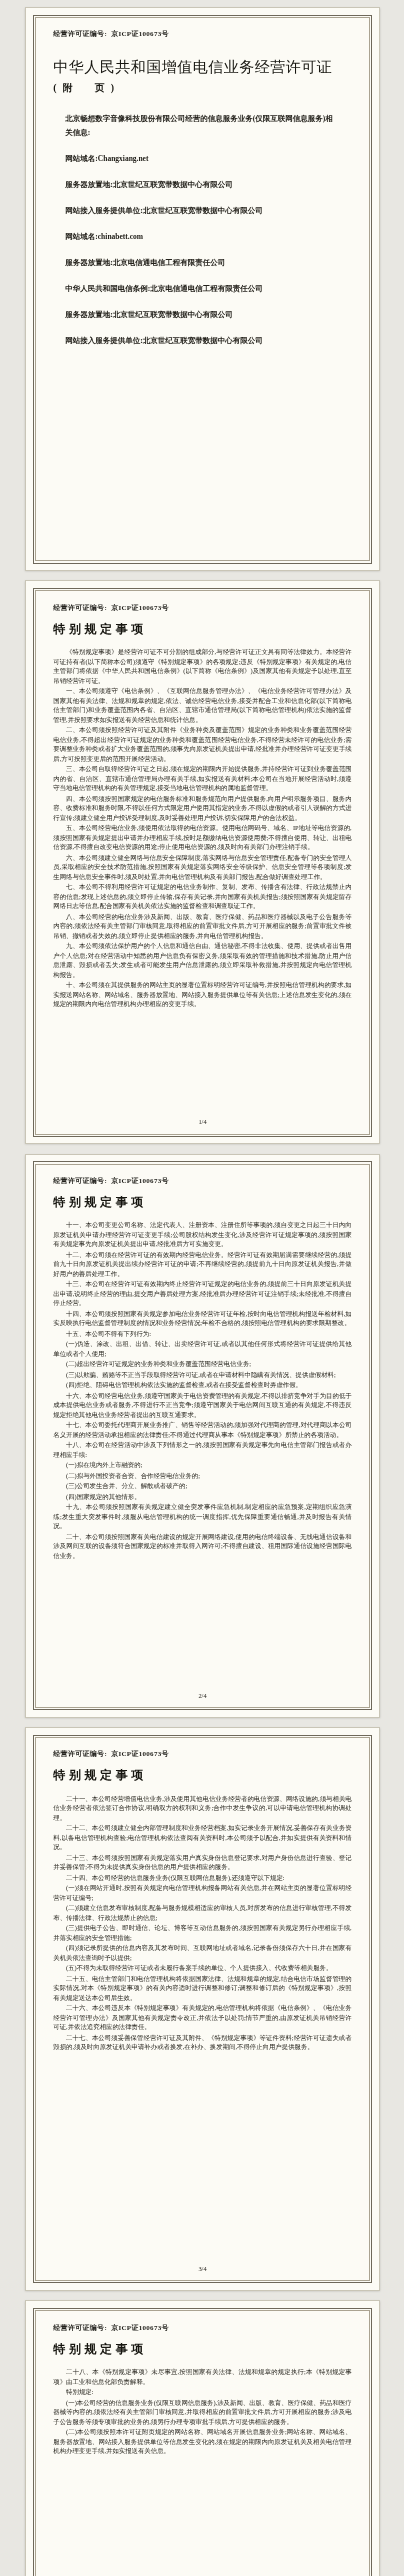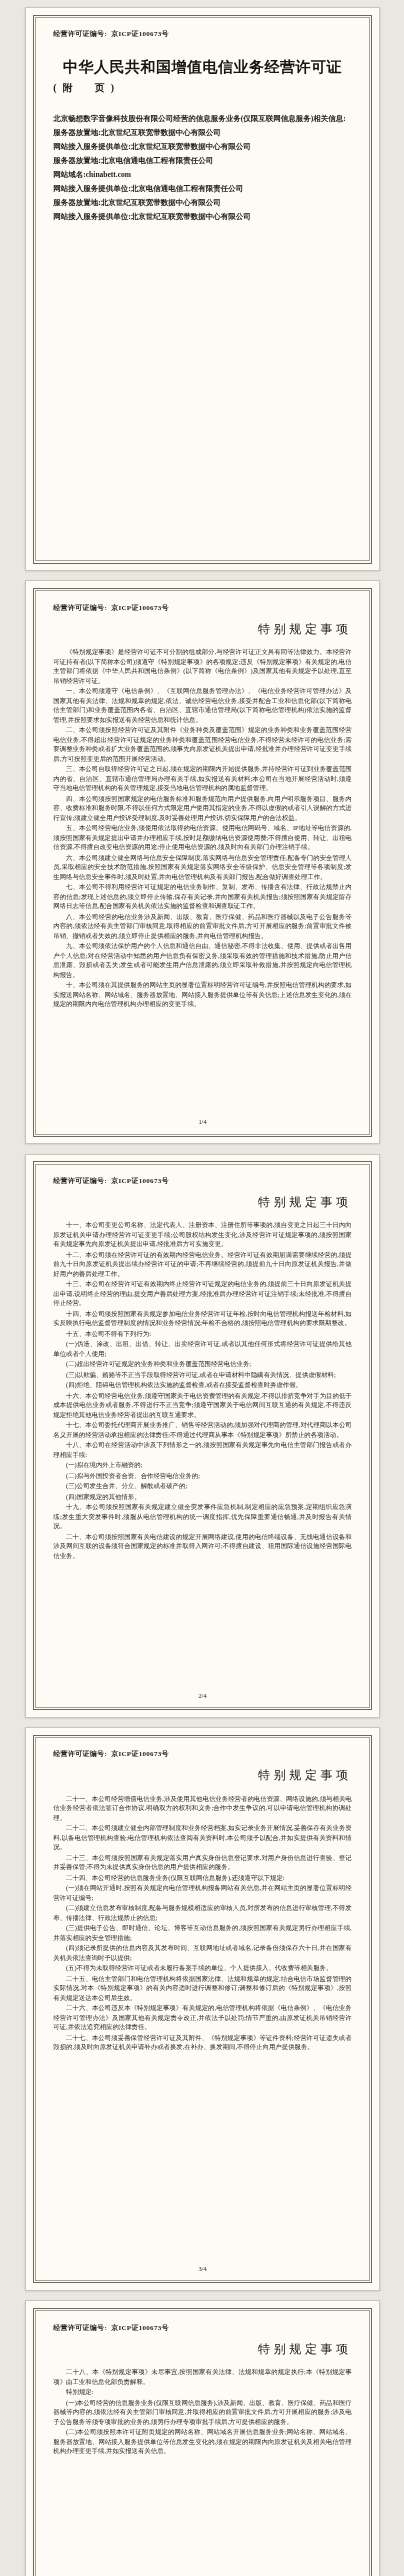--- a/index.html
+++ b/index.html
@@ -19,31 +19,31 @@
     position:relative;
     box-sizing:border-box;
     box-shadow:0 0.5px 2.1px rgba(0,0,0,.18);
   }
   .frame-outer{position:absolute;inset:6.7px;border:1px solid #6e685a;pointer-events:none;}
   .frame-inner{position:absolute;inset:8.8px;border:0.5px solid #aaa391;pointer-events:none;}
   .content{position:absolute;inset:8.8px;padding:12.4px 18.5px 20.6px;box-sizing:border-box;}
   .lic-no{font-size:7px;font-weight:bold;color:#1f1e19;letter-spacing:0.3px;}
   .lic-no .num{margin-left:4.1px;}
   .cover-title{
-    font-size:15px;font-weight:bold;text-align:center;
+    font-size:15px;font-weight:normal;text-align:left;
     letter-spacing:0.5px;margin:18.5px 0 5.2px;color:#171610;
   }
   .cover-subtitle{
     text-align:left;font-size:9.8px;font-weight:bold;
     letter-spacing:6.2px;margin:0 0 16.5px;color:#171610;
   }
   .cover-lines{font-size:7.5px;font-weight:600;line-height:14px;color:#23211b;}
-  .cover-lines p{margin:0;}
+  .cover-lines p{margin:12px;}
   .prov-title{
-    text-align:right;font-size:12px;font-weight:normal;
+    text-align:left;font-size:12px;font-weight:bold;
     letter-spacing:3.6px;margin:8.2px 0 9.3px;color:#171610;
   }
   .prov-body{font-size:6.4px;line-height:9.5px;text-align:justify;}
   .prov-body p{margin:0 0 1px;text-indent:2em;}
   .page-num{
     position:absolute;bottom:9.3px;left:0;right:0;
     text-align:center;font-size:6.4px;color:#26241d;
   }
 </style>
 </head>
@@ -55,25 +55,26 @@
     <div class="frame-outer"></div>
     <div class="frame-inner"></div>
     <div class="content">
       <div class="lic-no">
         <span>经营许可证编号:</span><span class="num">京ICP证100673号</span>
       </div>
       <h1 class="cover-title">中华人民共和国增值电信业务经营许可证</h1>
       <div class="cover-subtitle">(附　页)</div>
       <div class="cover-lines">
           <p>北京畅想数字音像科技股份有限公司经营的信息服务业务(仅限互联网信息服务)相关信息:</p>
+          <p>网站域名:Changxiang.net</p>
           <p>服务器放置地:北京世纪互联宽带数据中心有限公司</p>
           <p>网站接入服务提供单位:北京世纪互联宽带数据中心有限公司</p>
+          <p>网站域名:chinabett.com</p>
           <p>服务器放置地:北京电信通电信工程有限责任公司</p>
-          <p>网站域名:chinabett.com</p>
-          <p>网站接入服务提供单位:北京电信通电信工程有限责任公司</p>
+          <p>中华人民共和国电信条例:北京电信通电信工程有限责任公司</p>
           <p>服务器放置地:北京世纪互联宽带数据中心有限公司</p>
           <p>网站接入服务提供单位:北京世纪互联宽带数据中心有限公司</p>
         </div>
     </div>
   </section>
 
   <section class="sheet">
     <div class="frame-outer"></div>
     <div class="frame-inner"></div>
     <div class="content">

